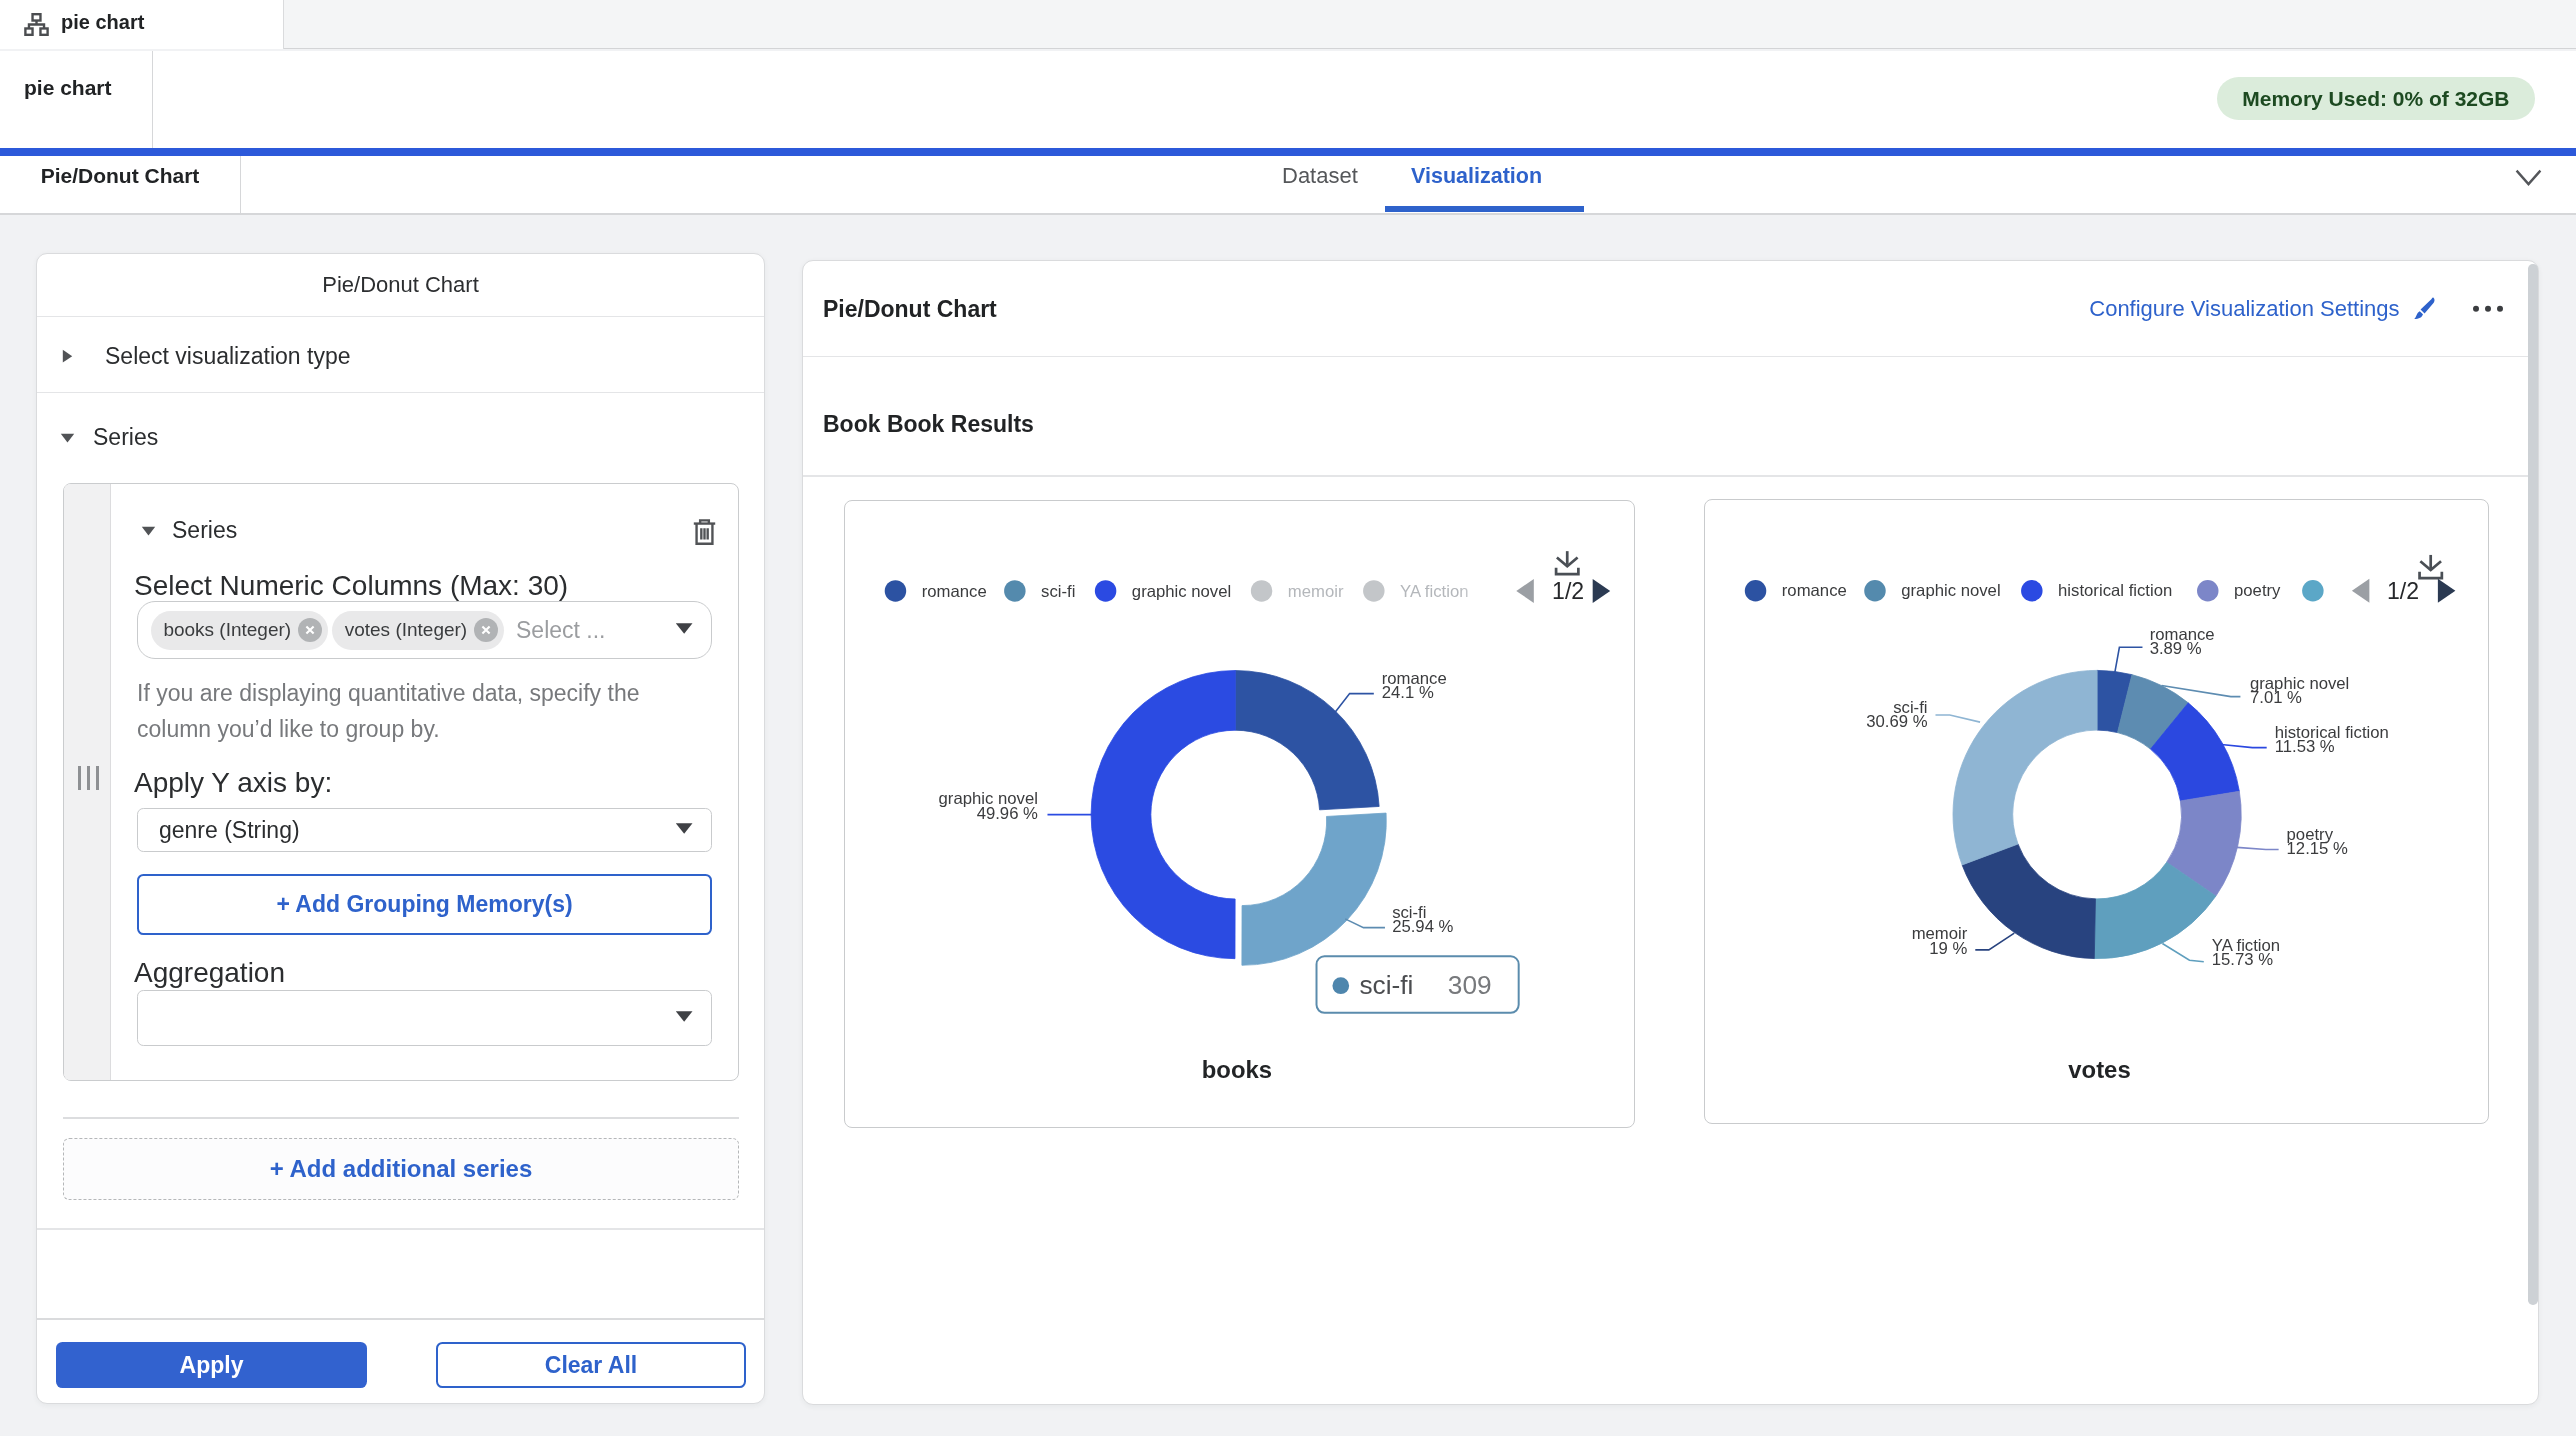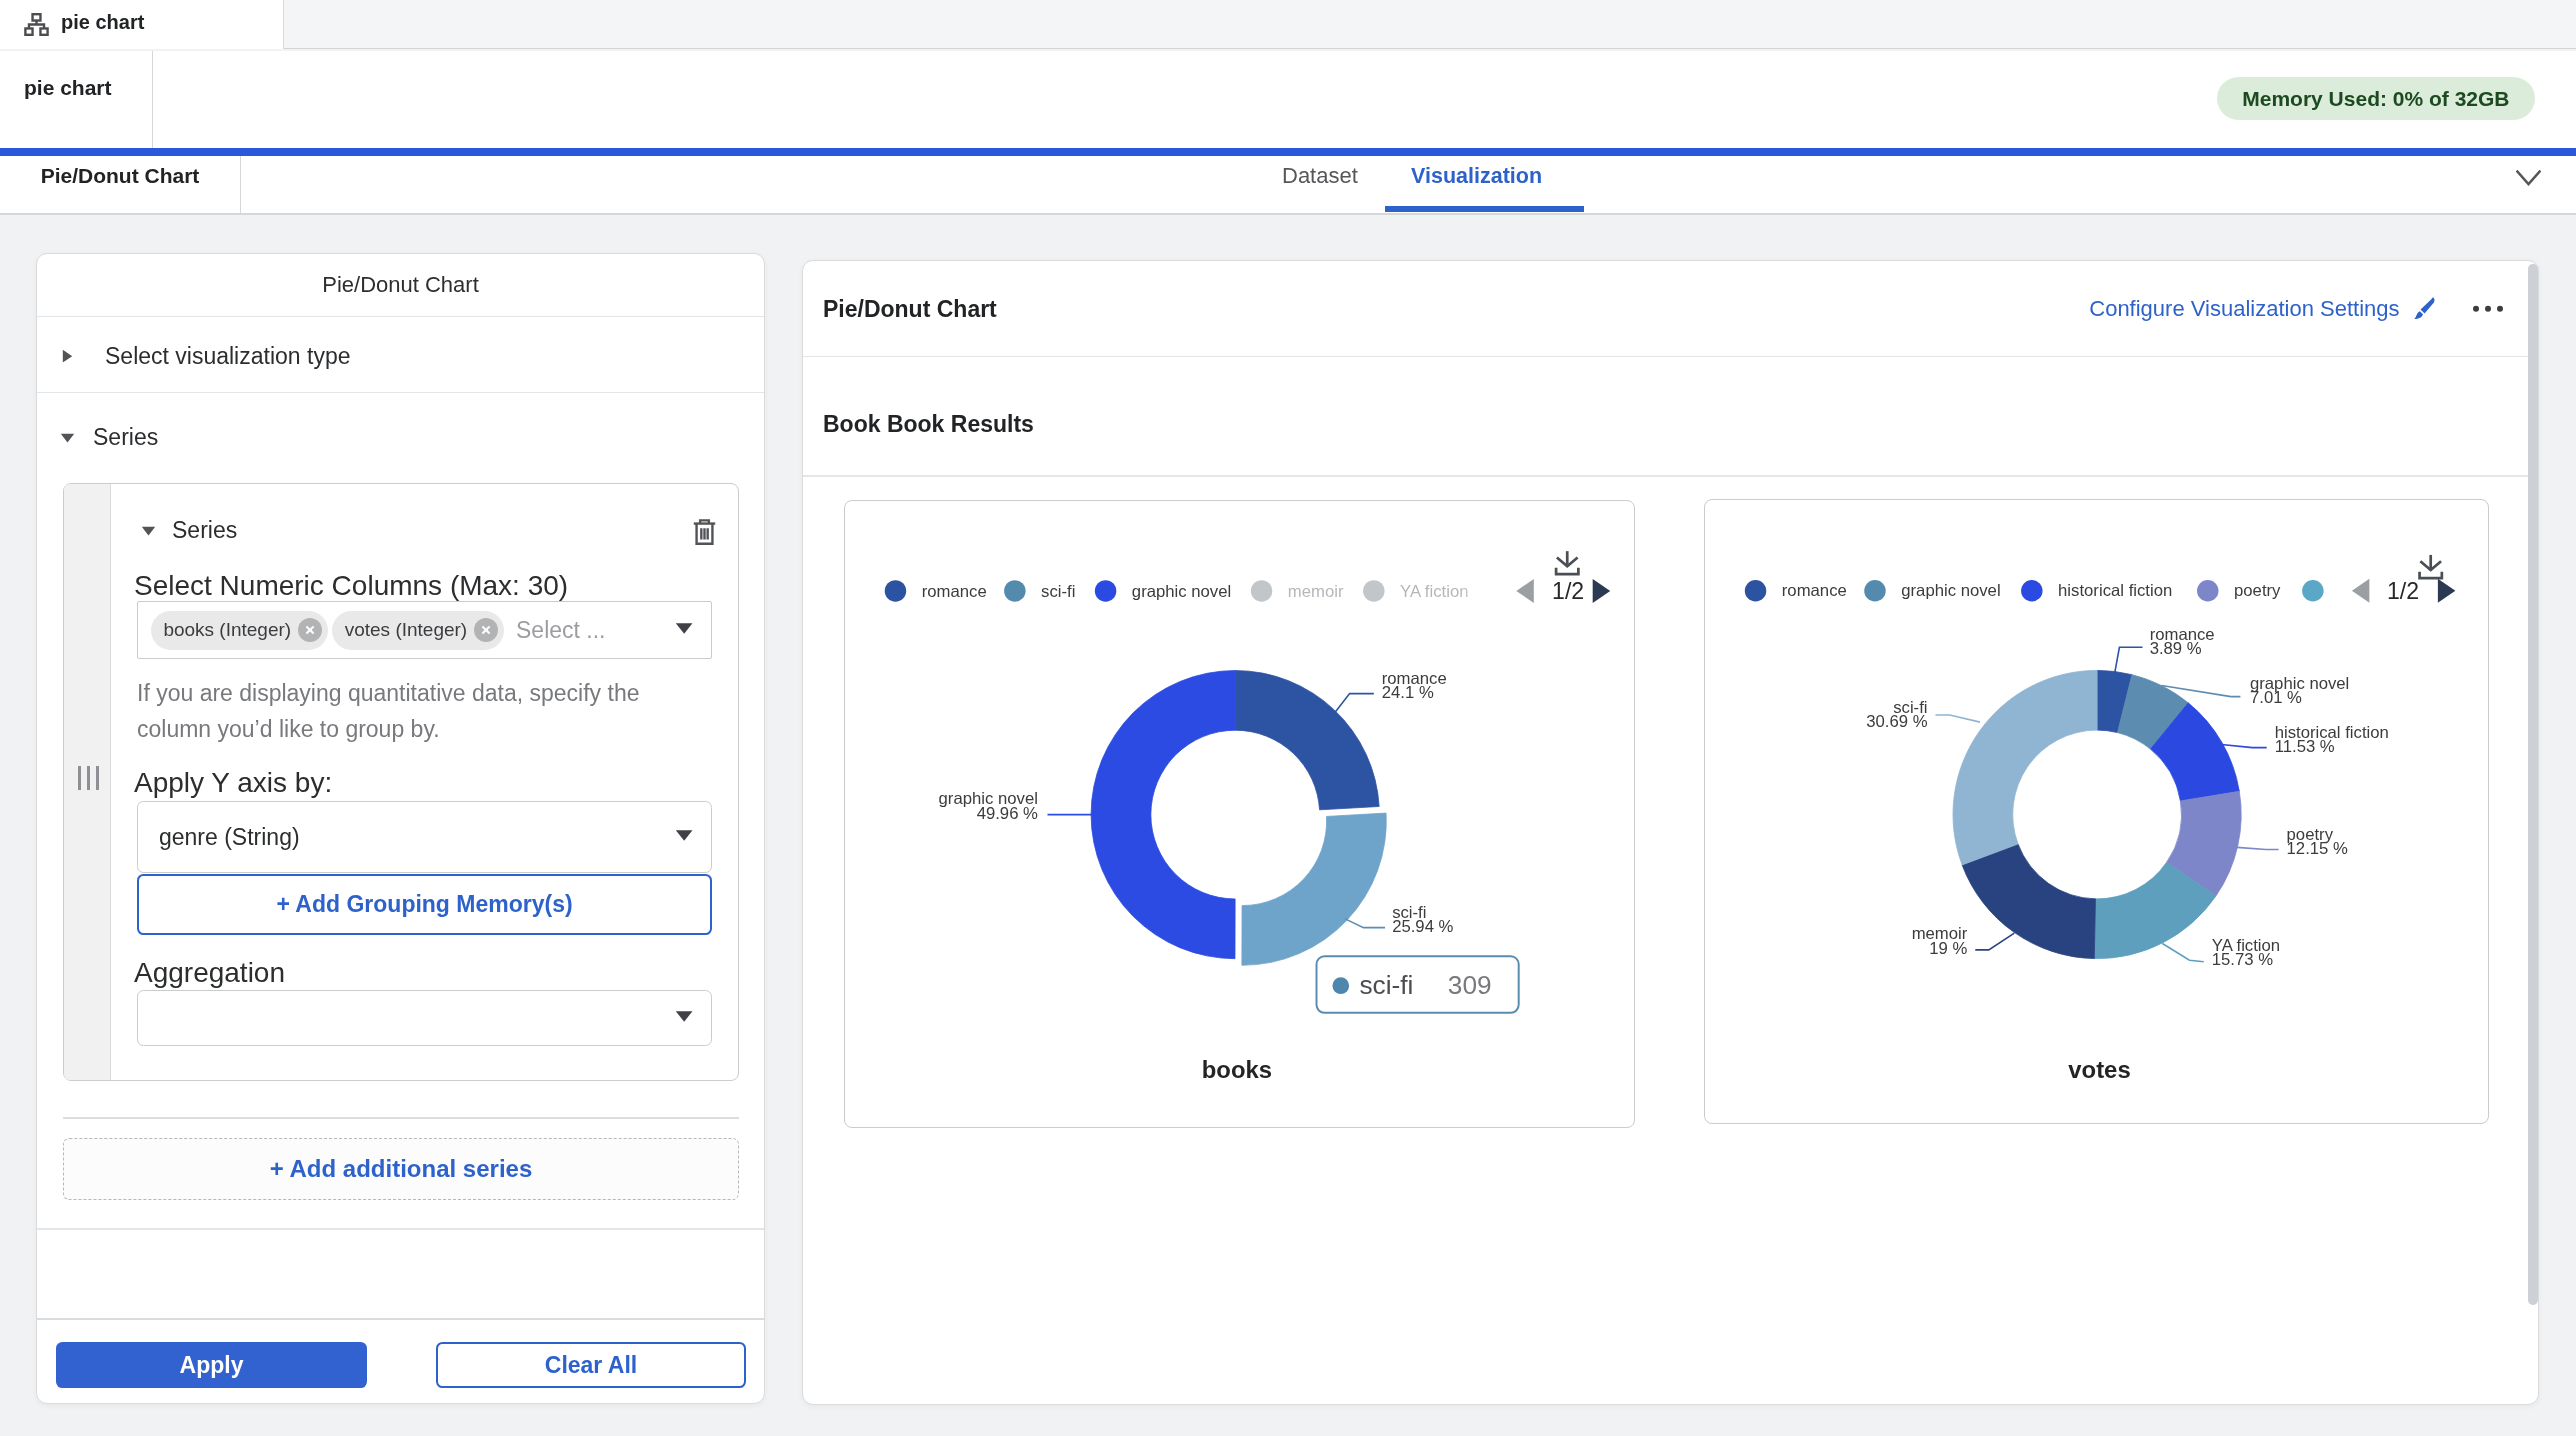--- a/index.html
+++ b/index.html
@@ -27,21 +27,21 @@
 .lp-ser .ic{position:absolute;left:23px;top:178px;}
 .lp-ser .tx{position:absolute;left:56px;top:183px;transform:translateY(-50%);font-size:23px;color:#2b2d2f;padding-top:0;}
 .inner{position:absolute;left:26px;top:229px;width:676px;height:598px;border:1.6px solid #caccce;border-radius:8px;background:#fff;}
 .strip{position:absolute;left:0;top:0;bottom:0;width:47px;background:#f1f1f2;border-right:1.6px solid #dcdcde;border-radius:6.4px 0 0 6.4px;}
 .drag{position:absolute;left:14.3px;top:282px;width:21px;height:24px;display:flex;justify-content:space-between;}
 .drag i{display:block;width:3.2px;height:24px;background:#8e9093;}
 .in-ser-ic{position:absolute;left:77px;top:41px;}
 .in-ser{position:absolute;left:108px;top:33px;font-size:23px;color:#2b2d2f;}
 .trash{position:absolute;left:629px;top:34px;}
 .lbl{position:absolute;left:70px;font-size:28px;color:#2b2d2f;}
-.msel{position:absolute;left:73px;top:117px;width:575px;height:58px;border:1.6px solid #c9cbcd;border-radius:2px;padding-left:31px;}
+.msel{position:absolute;left:73px;top:117px;width:575px;height:58px;border:1.6px solid #c9cbcd;border-radius:18px;padding-left:31px;}
 .chip{position:absolute;top:8.8px;height:39px;background:#e9e9ea;border-radius:20px;display:flex;align-items:center;padding:0 6.4px 0 12.7px;}
 .chiptxt{font-size:19px;color:#3a3c3e;margin-right:6.4px;}
 .chipx{width:24px;height:24px;border-radius:50%;background:#b1b3b5;display:flex;align-items:center;justify-content:center;}
 .selph{position:absolute;left:378px;top:50%;transform:translateY(-50%);font-size:23px;color:#9b9da0;}
 .caret{position:absolute;left:537px;top:50%;transform:translateY(-50%);}
 .para{position:absolute;left:73px;top:191px;width:526px;font-size:23px;line-height:36px;color:#77797c;}
 .sel{position:absolute;left:73px;width:575px;border:1.6px solid #c9cbcd;border-radius:6.4px;background:#fff;}
 .sel .tx{position:absolute;left:21px;top:50%;transform:translateY(-50%);font-size:23px;color:#2b2d2f;}
 .bluebtn{position:absolute;left:73px;top:390px;width:575px;height:61px;border:2.4px solid #2e62cb;border-radius:6.4px;display:flex;align-items:center;justify-content:center;font-size:23px;font-weight:bold;color:#2e62cb;}
 .sep1{position:absolute;left:26px;top:863px;width:676px;height:1.6px;background:#dcdddf;}
@@ -148,21 +148,21 @@
             </svg>
           </span>
         </span>
       <span class="selph">Select ...</span>
       <span class="caret"><svg width="18.3" height="12" viewBox="0 0 23 15">
             <path d="M 1 1 L 11.5 14 L 22 1 Z" fill="#3f4145"></path>
           </svg></span>
     </div>
     <div class="para">If you are displaying quantitative data, specify the column you’d like to group by.</div>
     <div class="lbl" style="top:283px">Apply Y axis by:</div>
-    <div class="sel" style="top:317px;height:72px">
+    <div class="sel" style="top:324px;height:44px">
         <span class="tx">genre (String)</span>
         <span class="caret"><svg width="18.3" height="12" viewBox="0 0 23 15">
             <path d="M 1 1 L 11.5 14 L 22 1 Z" fill="#3f4145"></path>
           </svg></span>
       </div>
     <div class="bluebtn">+ Add Grouping Memory(s)</div>
     <div class="lbl" style="top:473px">Aggregation</div>
     <div class="sel" style="top:506px;height:56px">
         <span class="caret"><svg width="18.3" height="12" viewBox="0 0 23 15">
             <path d="M 1 1 L 11.5 14 L 22 1 Z" fill="#3f4145"></path>

